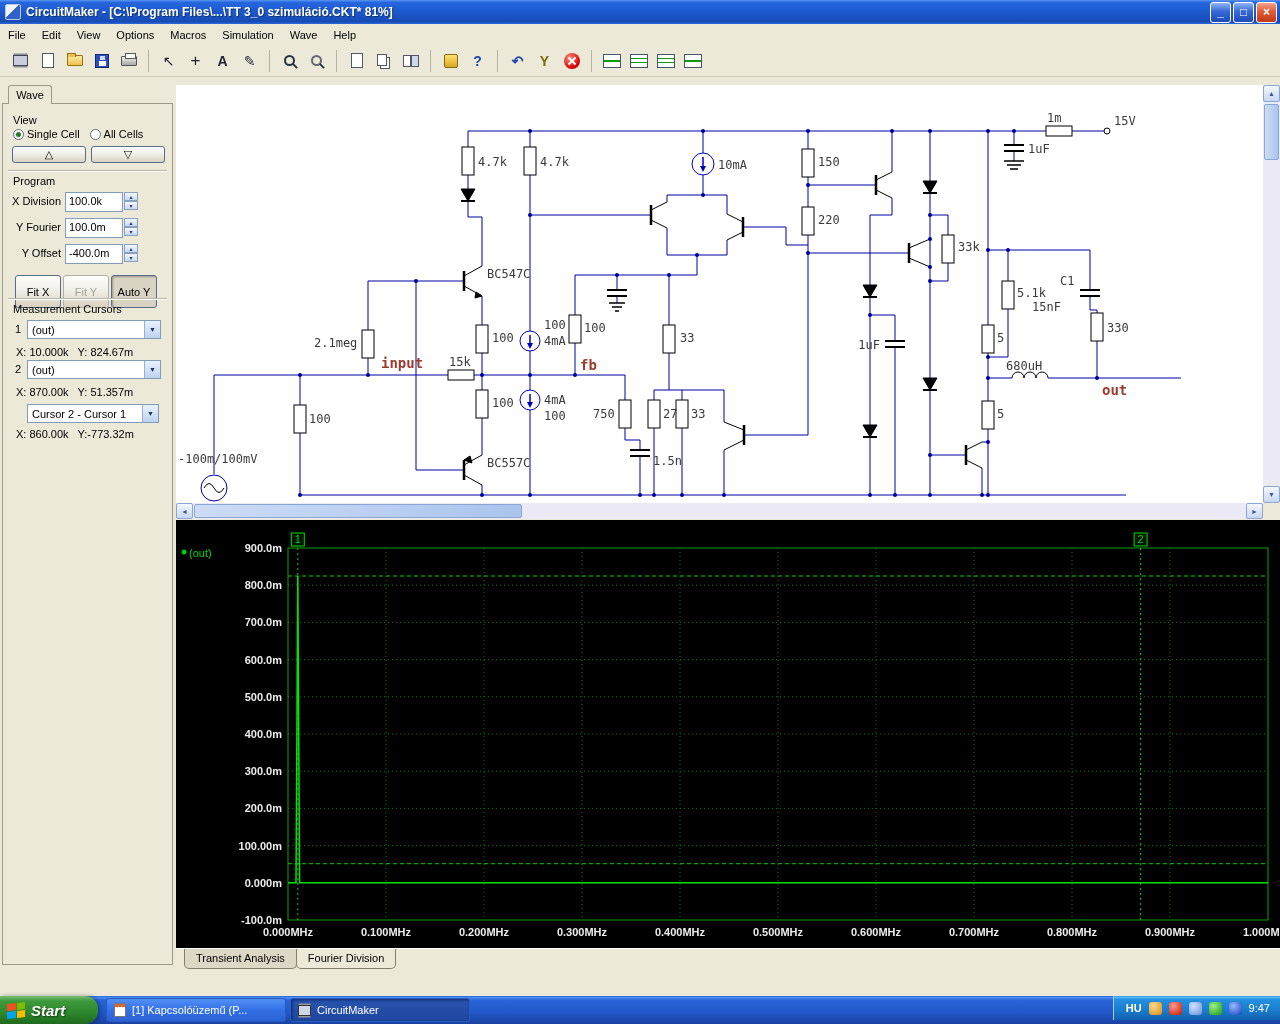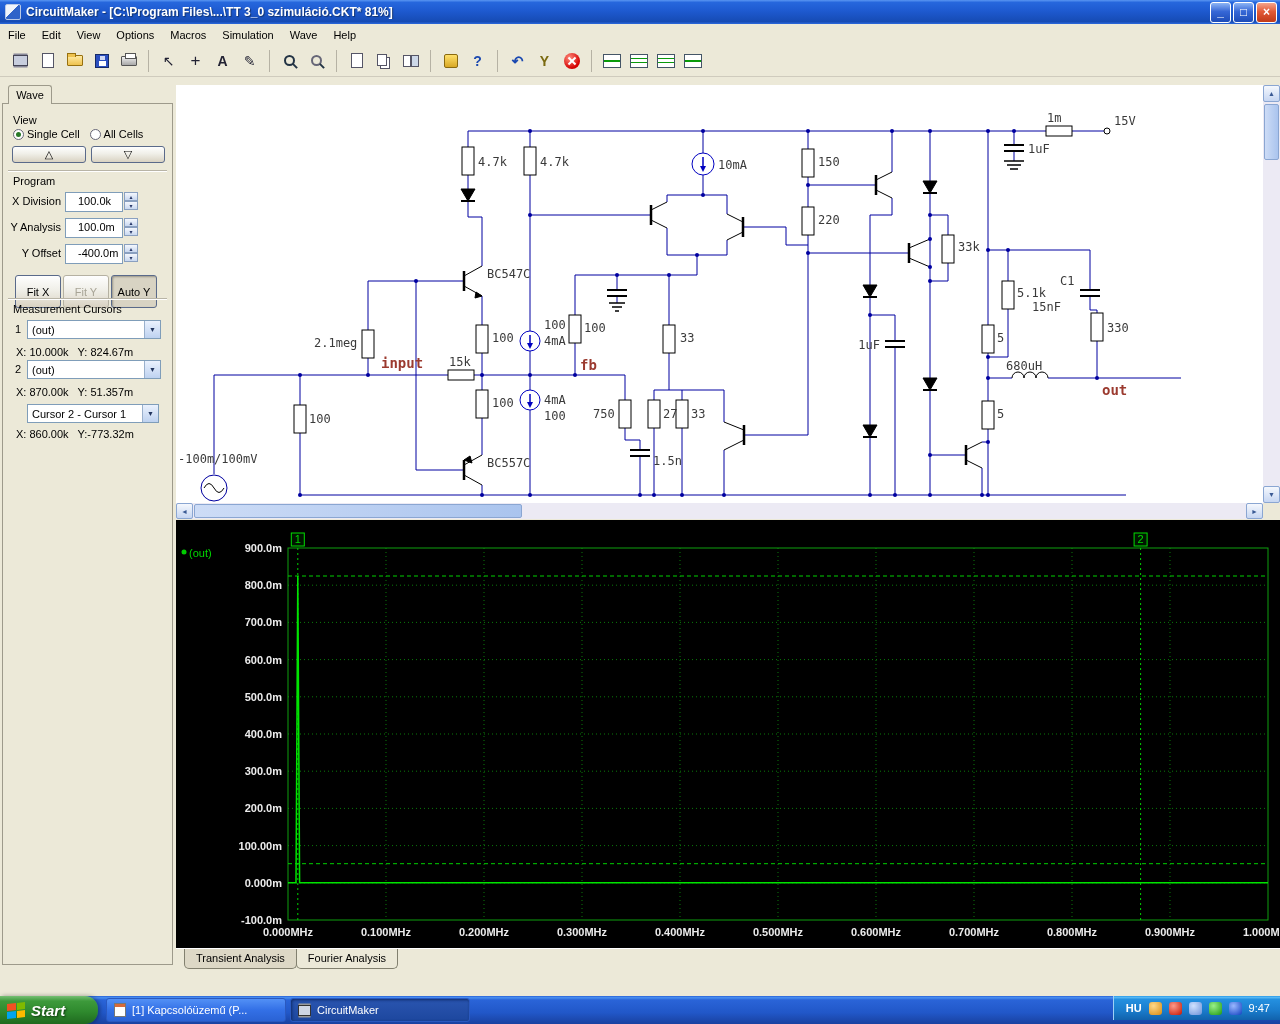--- a/index.html
+++ b/index.html
@@ -49,21 +49,21 @@
 .groove{position:absolute;left:5px;right:5px;height:2px;border-top:1px solid #b8b4a6;border-bottom:1px solid #fff}
 .radio-row{position:absolute;left:10px;top:24px;display:flex;gap:10px;align-items:center}
 .rwrap{display:flex;align-items:center;gap:3px}
 .rdot{width:11px;height:11px;border-radius:50%;border:1px solid #667;background:#fff;position:relative}
 .rdot.sel::after{content:"";position:absolute;left:2px;top:2px;width:5px;height:5px;border-radius:50%;background:#2a7a2a}
 .btn{border:1px solid #5a6a8a;border-radius:3px;background:linear-gradient(#fefefe,#f0efe8 45%,#d9d2c2);display:flex;align-items:center;justify-content:center;font-size:11px}
 .btn.disabled{color:#a8a496;border-color:#b5b1a2}
 .btn.pressed{background:#d8d3c3;box-shadow:inset 1px 1px 2px #9a968a}
 .tri-btn{position:absolute;top:42px;width:74px;height:17px}
 .flabel{position:absolute;width:54px;text-align:right}
-.nfield{position:absolute;left:62px;width:58px;height:20px;background:#fff;border:1px solid #7f9db9;padding:2px 12px}
+.nfield{position:absolute;left:62px;width:58px;height:20px;background:#fff;border:1px solid #7f9db9;padding:2px 3px}
 .spin{position:absolute;left:121px;width:14px;height:18px;display:flex;flex-direction:column}
 .spin-b{flex:1;border:1px solid #8aa0c0;background:linear-gradient(#f4f7fd,#c9d8f0);font-size:6px;display:flex;align-items:center;justify-content:center;color:#2a3a6a}
 .fit-btn{position:absolute;top:171px;width:46px;height:33px}
 .combo{position:absolute;height:19px;background:#fff;border:1px solid #7f9db9;display:flex;align-items:center;padding-left:4px}
 .combo-btn{margin-left:auto;width:16px;height:100%;border-left:1px solid #9ab0cc;background:linear-gradient(#eaf1fd,#bed2f0);display:flex;align-items:center;justify-content:center;font-size:7px;color:#21345e}
 .readout{position:absolute;left:13px;white-space:pre}
 
 .circuit{position:absolute;left:176px;top:85px;width:1104px;height:434px;background:#fff}
 .circuit svg text{font-family:"DejaVu Sans Mono",monospace}
 .clab{font-size:12px;fill:#3a3a3a}
@@ -224,21 +224,21 @@
       <div class="groove" style="top:66px"></div>
       <div class="sec-title" style="top:71px">Program</div>
 
       <div class="flabel" style="top:91px;left:4px">X Division</div>
       <div class="nfield" style="top:88px">100.0k</div>
       <span class="spin" style="top:88px">
           <span class="spin-b">▴</span>
           <span class="spin-b">▾</span>
         </span>
 
-      <div class="flabel" style="top:117px;left:4px">Y Analysis</div>
+      <div class="flabel" style="top:117px;left:4px">Y Fourier</div>
       <div class="nfield" style="top:114px">100.0m</div>
       <span class="spin" style="top:114px">
           <span class="spin-b">▴</span>
           <span class="spin-b">▾</span>
         </span>
 
       <div class="flabel" style="top:143px;left:4px">Y Offset</div>
       <div class="nfield" style="top:140px">-400.0m</div>
       <span class="spin" style="top:140px">
           <span class="spin-b">▴</span>
@@ -511,21 +511,21 @@
         <text class="wtick" x="798" y="416" text-anchor="middle">0.700MHz</text>
         <text class="wtick" x="896" y="416" text-anchor="middle">0.800MHz</text>
         <text class="wtick" x="994" y="416" text-anchor="middle">0.900MHz</text>
         <text class="wtick" x="1092" y="416" text-anchor="middle">1.000MHz</text>
       </g>
     </svg>
   </div>
 
   <div class="antabs">
     <div class="antab">Transient Analysis</div>
-    <div class="antab active">Fourier Analysis</div>
+    <div class="antab active">Fourier Division</div>
   </div>
 
   <div class="taskbar">
     <div class="start">
       <span class="flag">
           <i></i>
           <i></i>
           <i></i>
           <i></i>
         </span>

